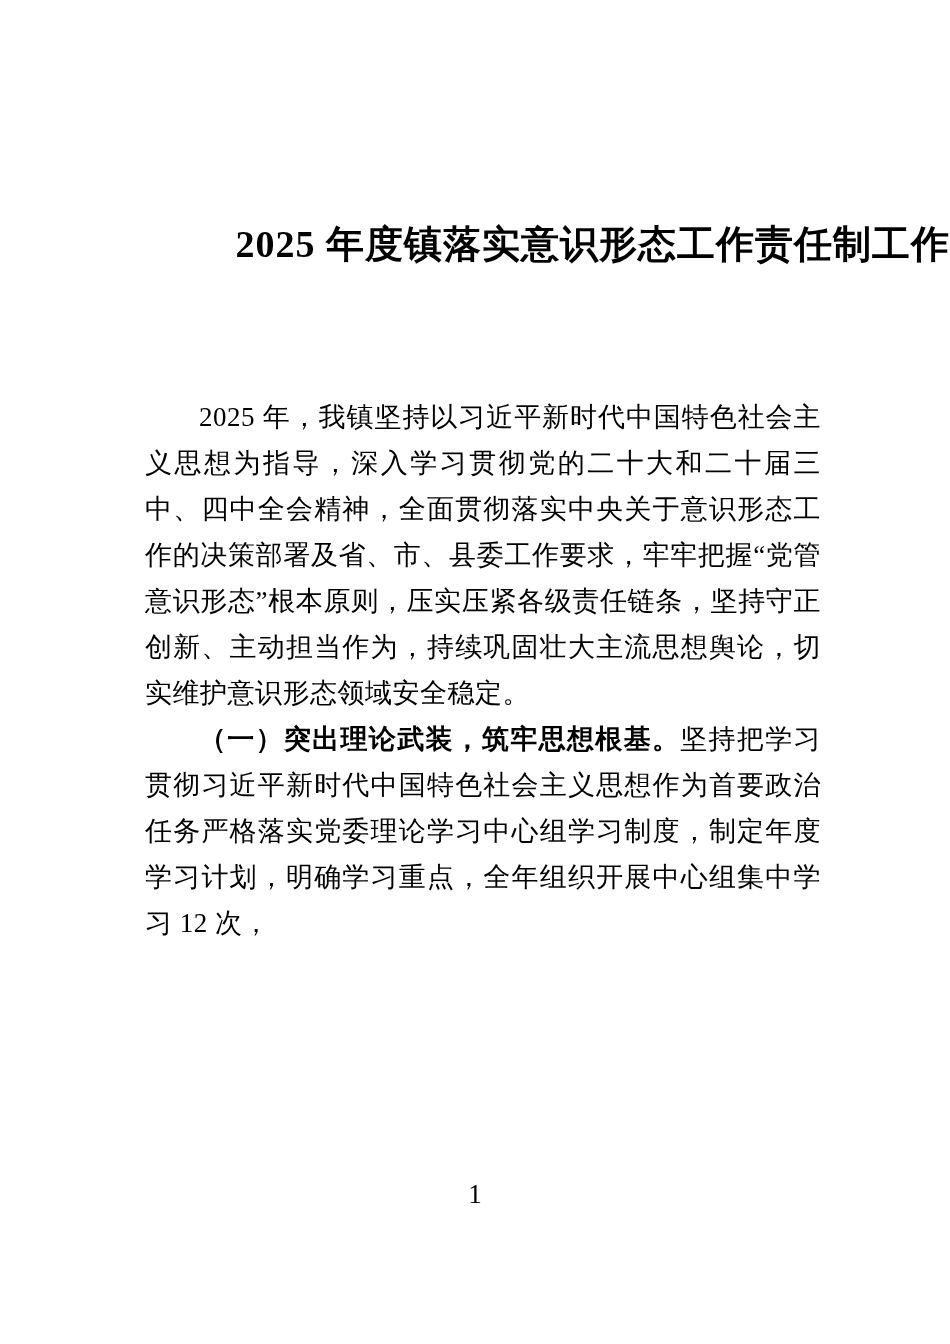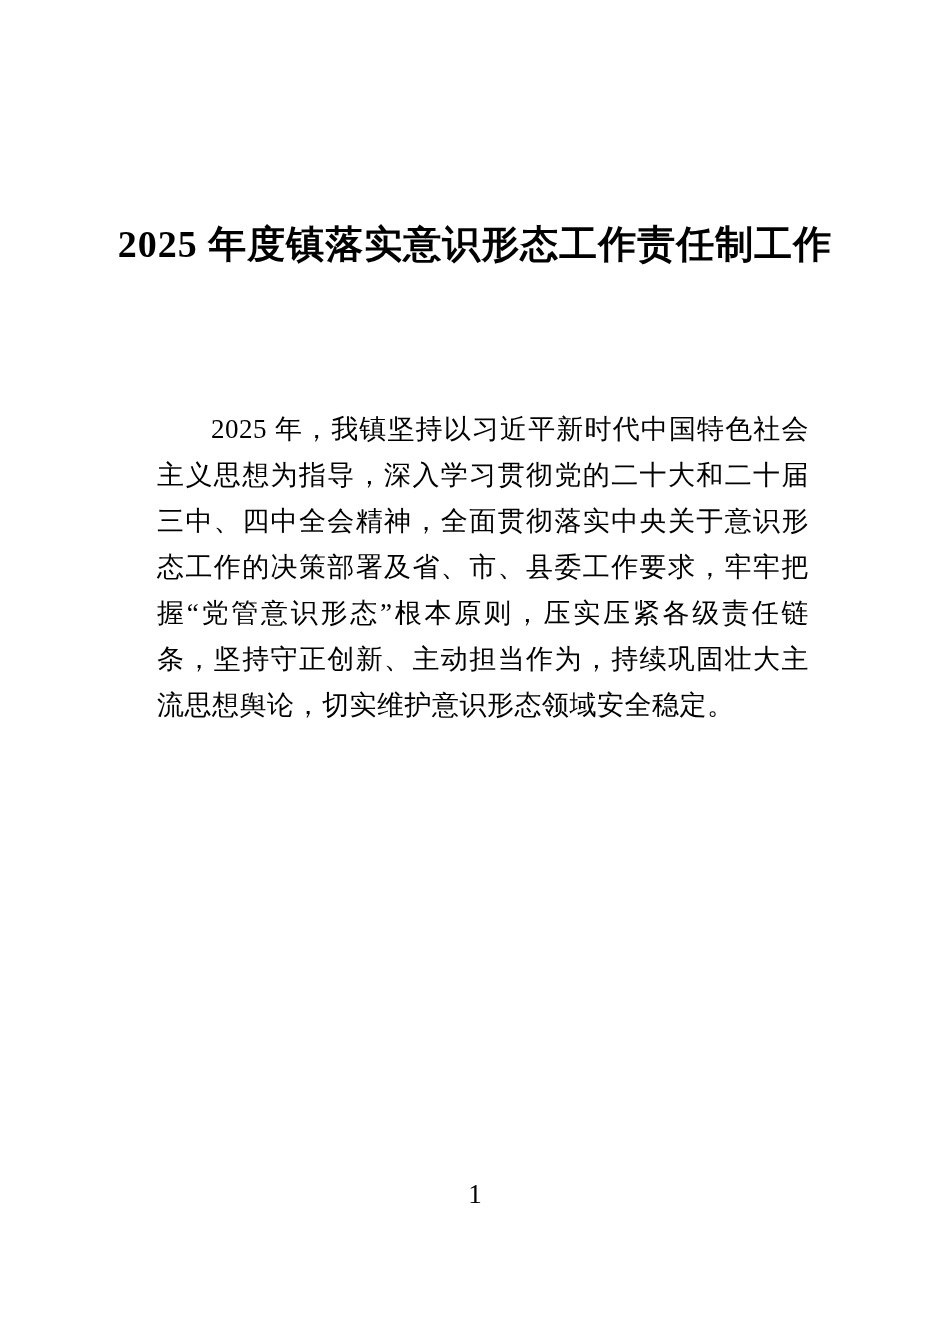--- a/index.html
+++ b/index.html
@@ -23,33 +23,34 @@
     width: 100%;
     text-align: center;
     font-family: "Liberation Serif", "DejaVu Serif", serif;
     font-weight: bold;
     font-size: 38px;
     line-height: 66px;
     letter-spacing: 1px;
   }
   .doc-title .title-line {
     display: block;
+    text-align: right;
   }
   .doc-body {
     position: absolute;
     top: 394px;
     left: 145px;
     width: 676px;
     font-size: 27px;
     line-height: 46px;
     text-align: justify;
     letter-spacing: 0.5px;
   }
   .doc-body p {
-    margin: 12px;
+    margin: 0;
     padding: 0;
     text-indent: 54px;
   }
   .section-heading {
     font-weight: bold;
     font-family: "Liberation Sans", "DejaVu Sans", sans-serif;
   }
   .para-lead {
     font-weight: bold;
   }
@@ -71,17 +72,18 @@
 
   <h1 class="doc-title">
     <span class="title-line">2025 年度镇落实意识形态工作责任制工作</span>
   </h1>
 
   <div class="doc-body">
     <p>2025 年，我镇坚持以习近平新时代中国特色社会主义思想为指导，深入学习贯彻党的二十大和二十届三中、四中全会精神，全面贯彻落实中央关于意识形态工作的决策部署及省、市、县委工作要求，牢牢把握“党管意识形态”根本原则，压实压紧各级责任链条，坚持守正创新、主动担当作为，持续巩固壮大主流思想舆论，切实维护意识形态领域安全稳定。</p>
 
 
 
+    <p><span class="para-lead">（一）突出理论武装，筑牢思想根基。</span><span>坚持把学习贯彻习近平新时代中国特色社会主义思想作为首要政治任务严格落实党委理论学习中心组学习制度，制定年度学习计划，明确学习重点，全年组织开展中心组集中学习 12 次，</span></p>
   </div>
 
   <div class="page-number">1</div>
 
 </div>
 
 </body></html>

